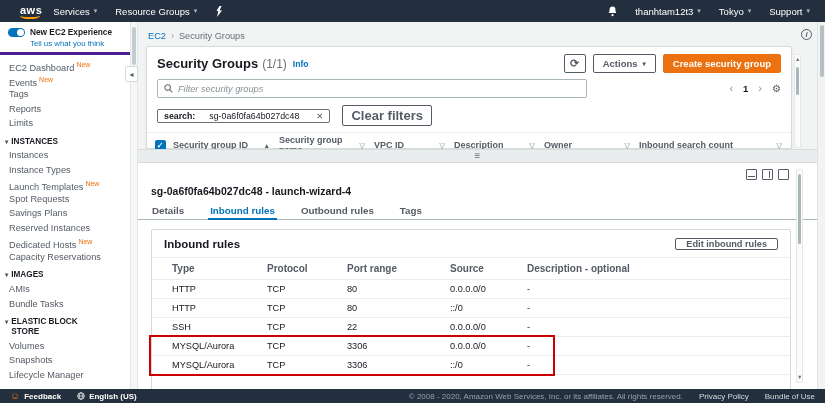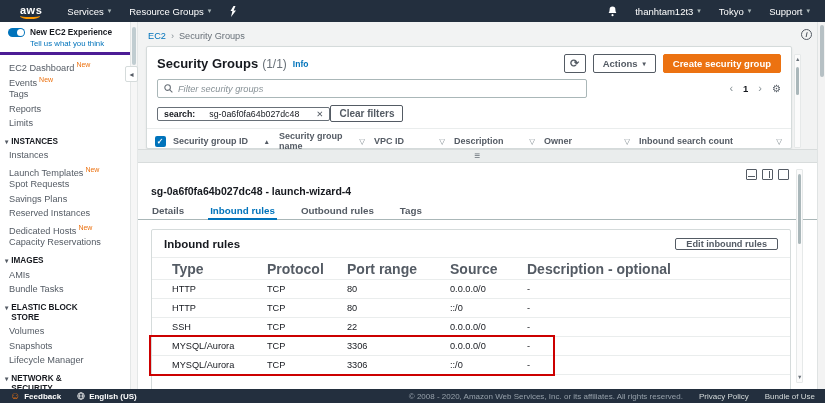--- a/index.html
+++ b/index.html
@@ -1,21 +1,21 @@
 <!DOCTYPE html>
 <html><head>
 <meta charset="utf-8">
 <style>
 *{margin:0;padding:0;box-sizing:border-box}
 body{font-family:"Liberation Sans",sans-serif;background:#e9ebed}
 .screen{position:relative;width:825px;height:403px;background:#f2f3f3;overflow:hidden;font-size:10px;color:#16191f}
 
 
 .topnav{position:absolute;top:0;left:0;right:0;height:22px;background:#232f3e;display:flex;align-items:center;color:#fff;z-index:20;padding:0 6px}
-.aws-logo{position:relative;font-weight:700;font-size:11px;letter-spacing:.5px;margin:0 16px 2px 14px;line-height:1;cursor:pointer}
+.aws-logo{position:relative;font-weight:700;font-size:11px;letter-spacing:.5px;margin:0 2px 2px 14px;line-height:1;cursor:pointer}
 .aws-logo::after{content:"";position:absolute;left:0;right:2px;bottom:-3px;height:4px;border-bottom:2px solid #ff9900;border-radius:50%}
 .nav-item{display:flex;align-items:center;gap:4px;font-size:9.5px;padding:8px 9px;height:40px;cursor:pointer;white-space:nowrap}
 .nav-caret{font-size:7px;color:#aab7b8}
 .nav-right{margin-left:auto;display:flex;align-items:center}
 .nav-icon-btn{padding:0 9px;display:flex;align-items:center;cursor:pointer}
 
 
 .footer{position:absolute;left:0;right:0;bottom:0;height:14px;background:#232f3e;display:flex;align-items:center;color:#fff;font-size:8px;z-index:20;padding:0 10px;gap:16px}
 .foot-item{display:flex;align-items:center;gap:4px;cursor:pointer;font-weight:700}
 .smiley{color:#ec7211;font-size:10px;line-height:1}
@@ -62,21 +62,21 @@
 .search-box input{border:0;outline:0;flex:1;font-size:9.2px;font-family:inherit;color:#16191f;background:transparent}
 .search-box input::placeholder{color:#879196;font-style:italic}
 .pager{margin-left:auto;display:flex;align-items:center;gap:10px;color:#545b64}
 .pg-arrow{font-size:11px;color:#879196;cursor:pointer;line-height:1}
 .pg-num{font-size:9.5px;font-weight:700;color:#16191f;cursor:pointer}
 .gear{font-size:10px;color:#545b64;cursor:pointer}
 .card-chips{display:flex;align-items:center;padding:4px 10px 6px}
 .chip{display:flex;align-items:center;gap:14px;border:1px solid #687078;border-radius:2px;background:#fff;padding:1px 6px;font-size:8.8px}
 .chip b{font-weight:700}
 .chip-x{color:#545b64;font-size:8.5px;margin-left:3px;cursor:pointer}
-.clear-btn{margin-left:0;padding:2px 8px;font-size:10px}
+.clear-btn{margin-left:12px;padding:2px 8px;font-size:13px}
 .grid-head{display:flex;align-items:center;height:25px;border-top:1px solid #eaeded;font-size:9px;font-weight:700;color:#545b64}
 .cb-cell{width:26px;display:flex;justify-content:center}
 .checkbox{width:11px;height:11px;border-radius:2px;background:#0073bb;color:#fff;font-size:8px;line-height:11px;text-align:center;cursor:pointer}
 .col{display:flex;align-items:center;justify-content:space-between;padding-right:9px}
 .filter-ic{color:#879196;font-size:7.5px;font-weight:400;cursor:pointer}
 .sort-ic{color:#545b64;font-size:6.5px;cursor:pointer}
 .c0{width:106px}.c1{width:95px}.c2{width:80px}.c3{width:90px}.c4{width:95px}.c5{flex:1}
 
 
 .vscroll{position:absolute;width:7px;background:#fbfbfb;border:1px solid #e6e9e9;border-radius:1px}
@@ -102,21 +102,21 @@
 .pane-ic.right::after{content:"";position:absolute;top:1px;bottom:1px;right:2px;border-left:1px solid #545b64}
 .panel-title{position:absolute;top:22px;left:13px;font-size:10.5px;font-weight:700}
 .tabs{position:absolute;top:40px;left:0;right:0;height:17px;display:flex;gap:26px;padding-left:14px;border-bottom:1px solid #aab7b8;font-size:9.8px;font-weight:700;color:#545b64}
 .tab{position:relative;cursor:pointer;line-height:15px;white-space:nowrap}
 .tab.active{color:#0073bb}
 .tab.active::after{content:"";position:absolute;left:-2px;right:-2px;bottom:-1px;height:2px;background:#0073bb}
 .rules-card{position:absolute;top:66px;left:13px;width:640px;height:170px;background:#fff;border:1px solid #d5dbdb;border-radius:2px}
 .rules-head{display:flex;align-items:center;padding:8px 12px 7px}
 .rules-title{font-size:11.5px;font-weight:700}
 .edit-btn{margin-left:auto;padding:0 10px;font-size:9.2px}
-.rules-ghead{display:grid;grid-template-columns:95px 80px 103px 77px 1fr;padding-left:20px;height:23px;align-items:center;border-top:1px solid #eaeded;border-bottom:1px solid #eaeded;font-size:14px;font-weight:700;color:#545b64}
+.rules-ghead{display:grid;grid-template-columns:95px 80px 103px 77px 1fr;padding-left:20px;height:23px;align-items:center;border-top:1px solid #eaeded;border-bottom:1px solid #eaeded;font-size:10px;font-weight:700;color:#545b64}
 .rules-rows{position:relative}
 .rule-row{display:grid;grid-template-columns:95px 80px 103px 77px 1fr;padding-left:20px;height:19px;align-items:center;border-bottom:1px solid #eaeded;font-size:9.2px;color:#16191f}
 .highlight-box{position:absolute;left:-3px;top:55px;width:406px;height:41px;border:2px solid #cc0000;pointer-events:none;z-index:3}
 </style>
 </head>
 <body>
 
 <div class="screen">
 
   <header class="topnav">
@@ -170,20 +170,21 @@
       <li class="side-item"><span>Tags</span></li>
       <li class="side-item"><span>Reports</span></li>
       <li class="side-item"><span>Limits</span></li>
     </ul>
     <div class="side-sec">
       <span class="sec-caret">▾</span>
       <span>INSTANCES</span>
     </div>
     <ul class="side-list" style="padding-top:0">
       <li class="side-item"><span>Instances</span></li>
+      <li class="side-item"><span>Instance Types</span></li>
       <li class="side-item"><span>Launch Templates</span><sup class="badge-new">New</sup></li>
       <li class="side-item"><span>Spot Requests</span></li>
       <li class="side-item"><span>Savings Plans</span></li>
       <li class="side-item"><span>Reserved Instances</span></li>
       <li class="side-item"><span>Dedicated Hosts</span><sup class="badge-new">New</sup></li>
       <li class="side-item"><span>Capacity Reservations</span></li>
     </ul>
     <div class="side-sec">
       <span class="sec-caret">▾</span>
       <span>IMAGES</span>

